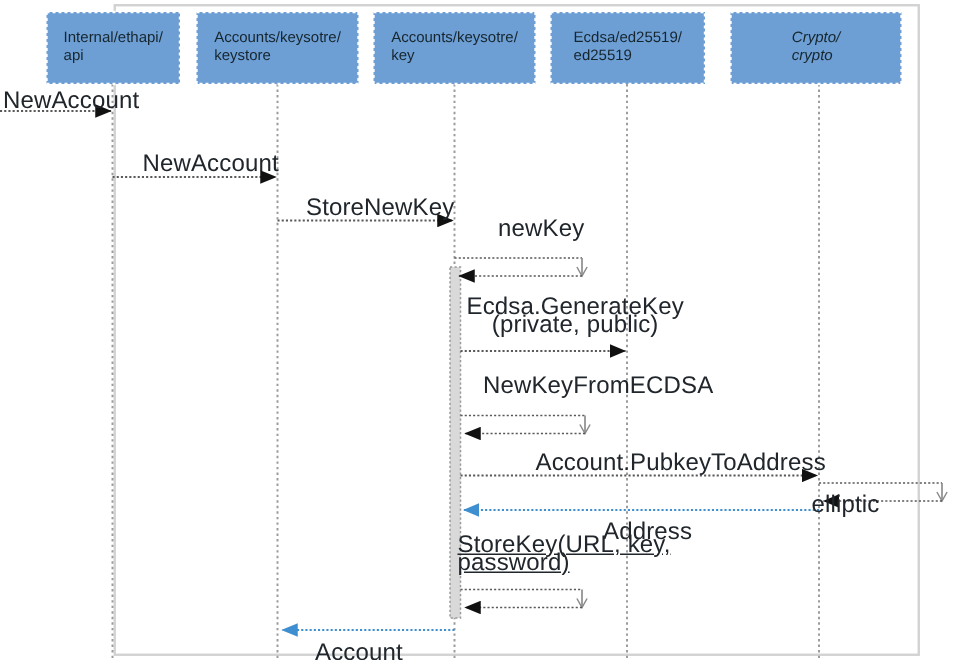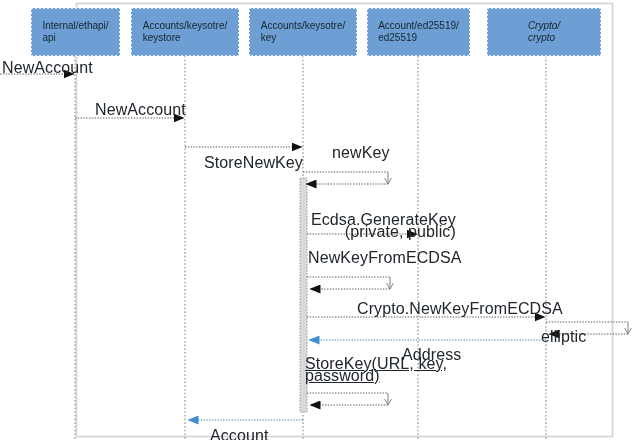--- a/index.html
+++ b/index.html
@@ -113,30 +113,30 @@
     <line x1="303" y1="420" x2="188" y2="420" stroke="#3f8fd0" stroke-width="1.2" stroke-dasharray="1.4 1.4" marker-end="url(#arrowFilledBlue)"></line>
   </g>
 </svg>
 
 <div class="part-label" style="left:31px;top:8px;width:89px;height:48px;">Internal/ethapi/
 api</div>
 <div class="part-label" style="left:131px;top:8px;width:108px;height:48px;">Accounts/keysotre/
 keystore</div>
 <div class="part-label" style="left:249px;top:8px;width:108px;height:48px;">Accounts/keysotre/
 key</div>
-<div class="part-label" style="left:367px;top:8px;width:103px;height:48px;">Account/ed25519/
+<div class="part-label" style="left:367px;top:8px;width:103px;height:48px;">Ecdsa/ed25519/
 ed25519</div>
 <div class="part-label" style="left:487px;top:8px;width:114px;height:48px;font-style:italic;">Crypto/
 crypto</div>
 
 <div class="lbl msg-label" style="left:2px;top:62px;">NewAccount</div>
 <div class="lbl msg-label" style="left:95px;top:104px;">NewAccount</div>
-<div class="lbl msg-label" style="left:204px;top:133px;margin-top:24px;">StoreNewKey</div>
+<div class="lbl msg-label" style="left:204px;top:133px;">StoreNewKey</div>
 <div class="lbl msg-label" style="left:308px;top:147px;padding-left:24px;">newKey</div>
-<div class="lbl msg-label" style="left:311px;top:214px;text-align:right;">Ecdsa.GenerateKey
+<div class="lbl msg-label" style="left:311px;top:199px;text-align:center;">Ecdsa.GenerateKey
 (private, public)</div>
-<div class="lbl msg-label" style="left:308px;top:252px;">NewKeyFromECDSA</div>
-<div class="lbl msg-label" style="left:357px;top:303px;">Crypto.NewKeyFromECDSA</div>
+<div class="lbl msg-label" style="left:322px;top:252px;">NewKeyFromECDSA</div>
+<div class="lbl msg-label" style="left:357px;top:303px;">Account.PubkeyToAddress</div>
 <div class="lbl msg-label" style="left:541px;top:295px;margin-top:36px;">elliptic</div>
 <div class="lbl ret-label" style="left:402px;top:327px;margin-top:22px;">Address</div>
 <div class="lbl msg-label" style="left:305px;top:358px;text-decoration:underline;">StoreKey(URL, key,
 password)</div>
 <div class="lbl ret-label" style="left:210px;top:430px;">Account</div>
 
 </body></html>

